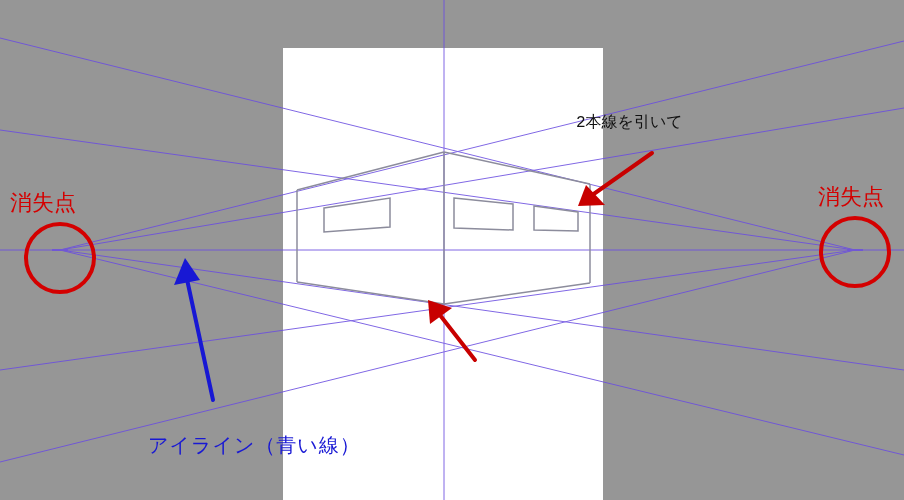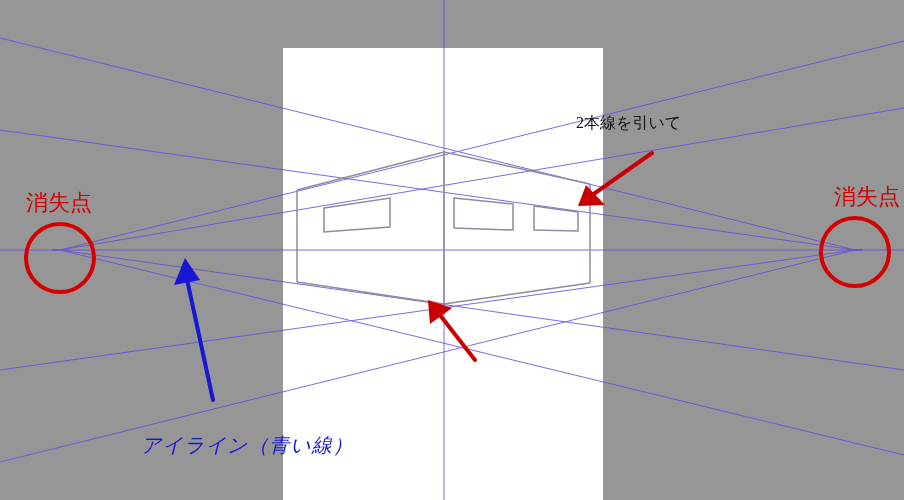--- a/index.html
+++ b/index.html
@@ -30,32 +30,31 @@
   .label {
     position: absolute;
     white-space: nowrap;
     pointer-events: none;
   }
   .label-red {
     color: #d40000;
     font-size: 22px;
     font-weight: 500;
     font-family: Liberation Serif, serif;
-    margin-left: 16px;
   }
   .label-blue {
     color: #1818d4;
     font-size: 20px;
     font-family: "Comic Sans MS", "Segoe Script", sans-serif;
     letter-spacing: 1px;
   }
   .label-black {
     color: #111;
     font-size: 16px;
-    font-family: Liberation Serif, serif;
+    font-family: Liberation Mono, monospace;
     line-height: 1.25;
   }
 </style>
 </head>
 <body>
 
 <div class="canvas">
 
   <div class="paper" style="left:283px; top:48px; width:320px; height:452px;"></div>
 
@@ -115,19 +114,19 @@
 
       <line x1="475" y1="360" x2="436" y2="310"></line>
       <polygon points="428,300 430,324 452,308" stroke="none"></polygon>
     </g>
   </svg>
 
   <div class="label label-red" style="left:10px; top:188px;">消失点</div>
 
   <div class="label label-red" style="left:818px; top:182px;">消失点</div>
 
-  <div class="label label-blue" style="left:141px; top:432px;font-style:italic;">アイライン（青い線）</div>
+  <div class="label label-blue" style="left:148px; top:432px;">アイライン（青い線）</div>
 
   <div class="label label-black" style="left:576px; top:113px;">
     <span>2本線を引いて</span><br>
   </div>
 
 </div>
 
 </body></html>

